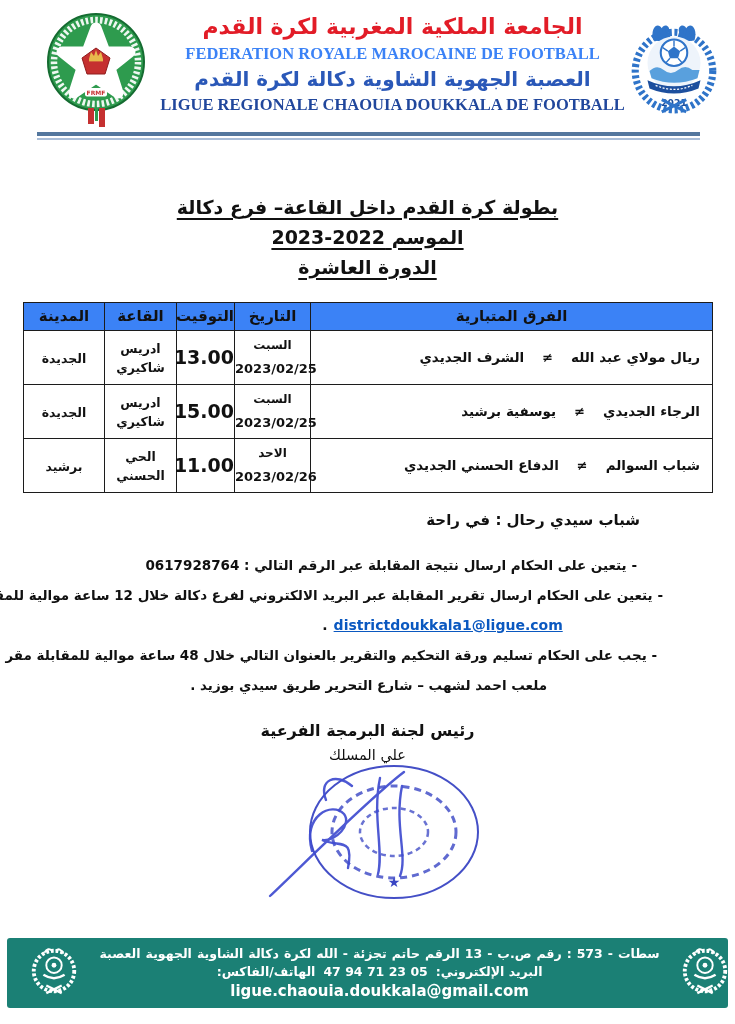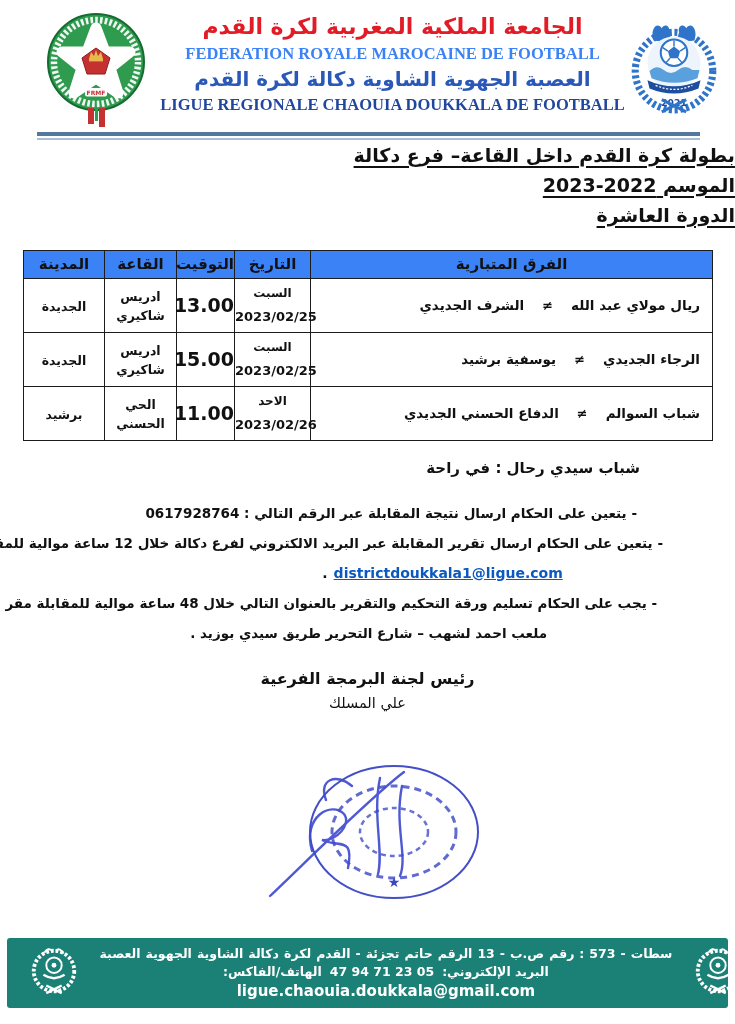--- a/index.html
+++ b/index.html
@@ -14,21 +14,21 @@
   .logo-right{position:absolute;right:10px;top:6px;}
   .header-text{position:absolute;left:158px;right:108px;top:0;text-align:center;}
   .h-ar1{color:#e21c27;font-weight:bold;font-size:22px;line-height:30px;direction:rtl;}
   .h-fr1{color:#3b82f6;font-weight:bold;font-size:16.5px;line-height:23px;font-family:"Liberation Serif",serif;}
   .h-ar2{color:#2a58b8;font-weight:bold;font-size:20px;line-height:28px;direction:rtl;}
   .h-fr2{color:#21479c;font-weight:bold;font-size:16.5px;line-height:24px;font-family:"Liberation Serif",serif;}
   .divider{margin:8px 35px 0 37px;}
   .divider .d1{height:4px;background:#54779e;}
   .divider .d2{height:1.5px;background:#a9bdd8;margin-top:2px;}
   
-  .titles{direction:rtl;}
+  .titles{margin-top:52px;text-align:center;direction:rtl;}
   .title-line{font-size:19px;font-weight:bold;color:#111;line-height:30px;
     text-decoration:underline;text-decoration-thickness:2px;text-underline-offset:4px;}
   
   table.sched{border-collapse:collapse;margin:20px 23px 0 23px;width:689px;table-layout:fixed;}
   table.sched td,table.sched th{border:1.6px solid #1c1c1c;padding:0;vertical-align:middle;}
   table.sched th{background:#3b82f6;font-size:15px;font-weight:bold;height:27px;color:#111;}
   table.sched td{height:53px;font-weight:bold;color:#111;text-align:center;}
   .teams-cell{text-align:right;}
   .teams{display:flex;align-items:center;gap:18px;padding-right:12px;font-size:13.5px;}
   .neq{font-size:13px;}
@@ -230,21 +230,21 @@
       <svg width="54" height="54" viewBox="0 0 56 56">
         <path d="M18,9 q4,-6 8,-2 M30,7 q4,-4 8,3" stroke="#fff" stroke-width="2" fill="none"></path>
         <circle cx="28" cy="28" r="21" fill="none" stroke="#ffffff" stroke-width="4" stroke-dasharray="3 2"></circle>
         <circle cx="28" cy="22" r="8" fill="none" stroke="#ffffff" stroke-width="2"></circle>
         <circle cx="28" cy="22" r="2.5" fill="#ffffff"></circle>
         <path d="M17,32 Q28,39 39,32" stroke="#ffffff" fill="none" stroke-width="2.5"></path>
         <path d="M20,51 L36,43 M20,43 L36,51" stroke="#ffffff" stroke-width="2.5"></path>
       </svg>
     </div>
     <div class="f-center">
-      <div class="f-line" dir="ltr"><bdi>العصبة</bdi><bdi>الجهوية</bdi><bdi>الشاوية</bdi><bdi>دكالة</bdi><bdi>لكرة</bdi><bdi>القدم</bdi><bdi>-</bdi><bdi>تجزئة</bdi><bdi>حاتم</bdi><bdi>الرقم</bdi><bdi>13</bdi><bdi>-</bdi><bdi>ص.ب</bdi><bdi>رقم</bdi><bdi>:</bdi><bdi>573</bdi><bdi>-</bdi><bdi>سطات</bdi></div>
+      <div class="f-line" dir="ltr"><bdi>العصبة</bdi><bdi>الجهوية</bdi><bdi>الشاوية</bdi><bdi>دكالة</bdi><bdi>لكرة</bdi><bdi>الله</bdi><bdi>-</bdi><bdi>تجزئة</bdi><bdi>حاتم</bdi><bdi>الرقم</bdi><bdi>13</bdi><bdi>-</bdi><bdi>ص.ب</bdi><bdi>رقم</bdi><bdi>:</bdi><bdi>573</bdi><bdi>-</bdi><bdi>سطات</bdi></div>
       <div class="f-line l2" dir="ltr"><bdi>الهاتف/الفاكس:</bdi><bdi>47 94 71 23 05</bdi><bdi>البريد الإلكتروني:</bdi></div>
       <div class="f-email">ligue.chaouia.doukkala@gmail.com</div>
     </div>
     <div class="f-logo r">
       <svg width="54" height="54" viewBox="0 0 56 56">
         <path d="M18,9 q4,-6 8,-2 M30,7 q4,-4 8,3" stroke="#fff" stroke-width="2" fill="none"></path>
         <circle cx="28" cy="28" r="21" fill="none" stroke="#ffffff" stroke-width="4" stroke-dasharray="3 2"></circle>
         <circle cx="28" cy="22" r="8" fill="none" stroke="#ffffff" stroke-width="2"></circle>
         <circle cx="28" cy="22" r="2.5" fill="#ffffff"></circle>
         <path d="M17,32 Q28,39 39,32" stroke="#ffffff" fill="none" stroke-width="2.5"></path>

